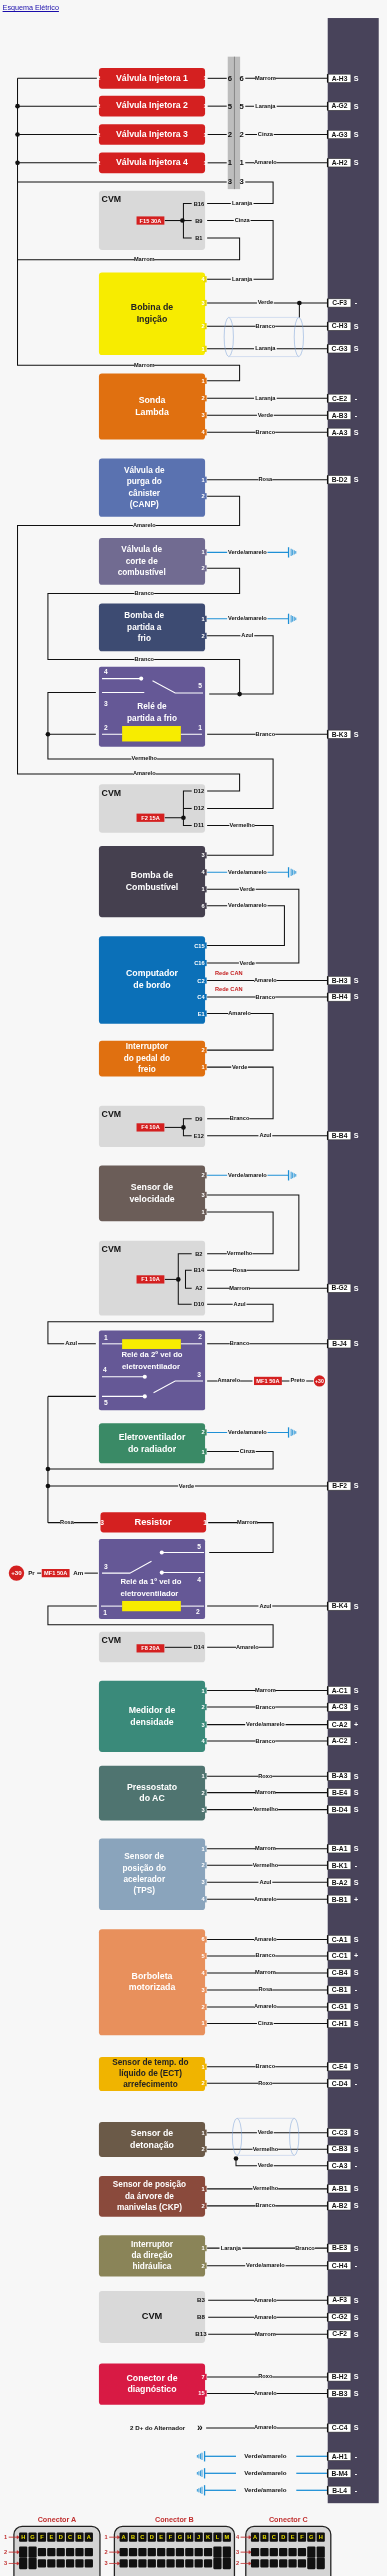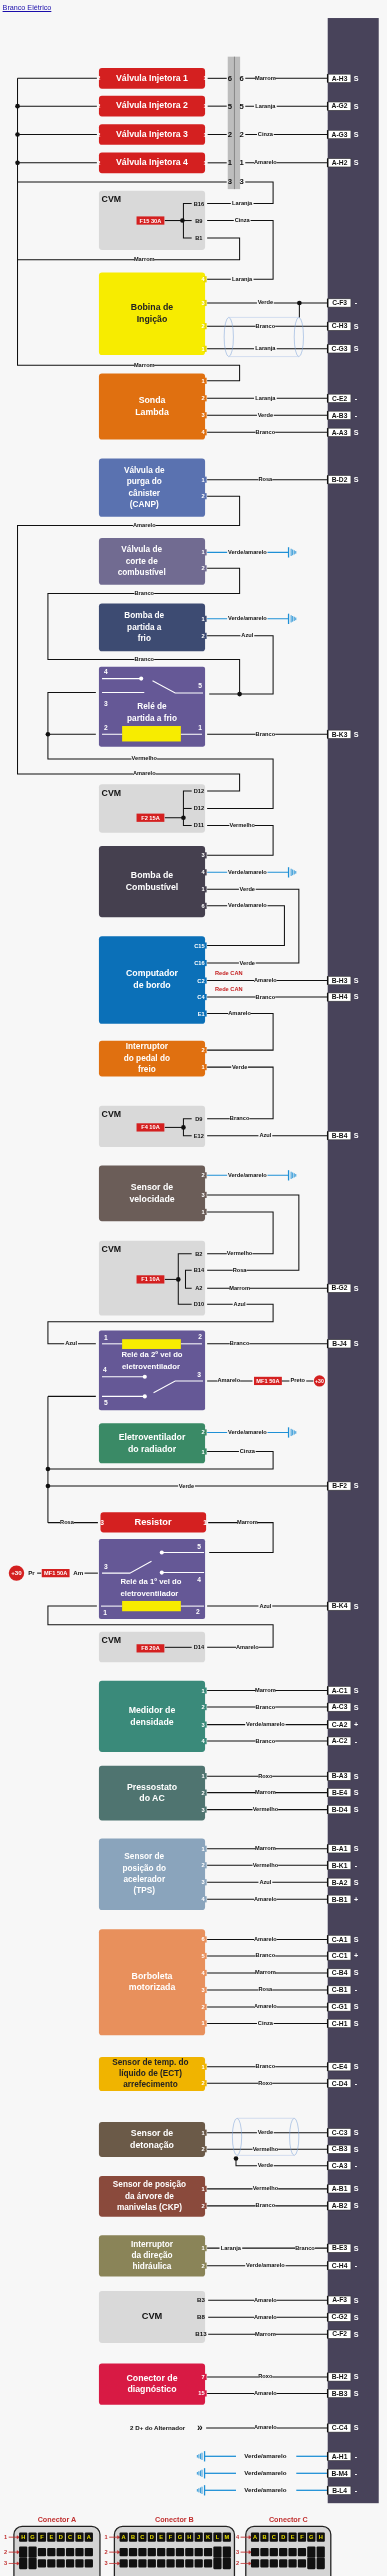--- a/index.html
+++ b/index.html
@@ -4,21 +4,21 @@
 <style>
   html, body { margin:0; padding:0; background:#f7f7f7; }
   body { width:388px; height:2598px; position:relative; overflow:hidden; font-family:"Liberation Sans", sans-serif; }
   #title-link { position:absolute; left:2.6px; top:3.1px; font-size:7.2px; color:#1a0dab; text-decoration:underline; font-family:"Liberation Sans", sans-serif; cursor:pointer; }
   #diagram { position:absolute; left:0; top:0; }
   svg text { font-family:"Liberation Sans", sans-serif; }
 </style>
 </head>
 <body>
 
-<a id="title-link">Branco Elétrico</a>
+<a id="title-link">Esquema Elétrico</a>
 
 <svg id="diagram" width="388" height="2598" viewBox="0 0 753 5042" xmlns="http://www.w3.org/2000/svg">
     <rect x="636" y="35" width="99" height="4823" fill="#48435a"></rect>
     <rect x="442" y="110" width="24" height="257" fill="#bdbdbd"></rect>
     <line x1="455" y1="110" x2="455" y2="367" stroke="#777" stroke-width="1.5"></line>
     <line x1="34" y1="152" x2="34" y2="353" stroke="#111111" stroke-width="2"></line>
     <rect x="192" y="132" width="206" height="40" rx="6" fill="#d42020"></rect>
     <text x="295" y="152" font-size="17" fill="#fff" font-weight="bold" text-anchor="middle" dominant-baseline="middle">Válvula Injetora 1</text>
     <text x="192" y="153" font-size="11" fill="#fff" font-weight="bold" text-anchor="middle" dominant-baseline="middle">2</text>
     <text x="398" y="153" font-size="11" fill="#fff" font-weight="bold" text-anchor="middle" dominant-baseline="middle">1</text>

